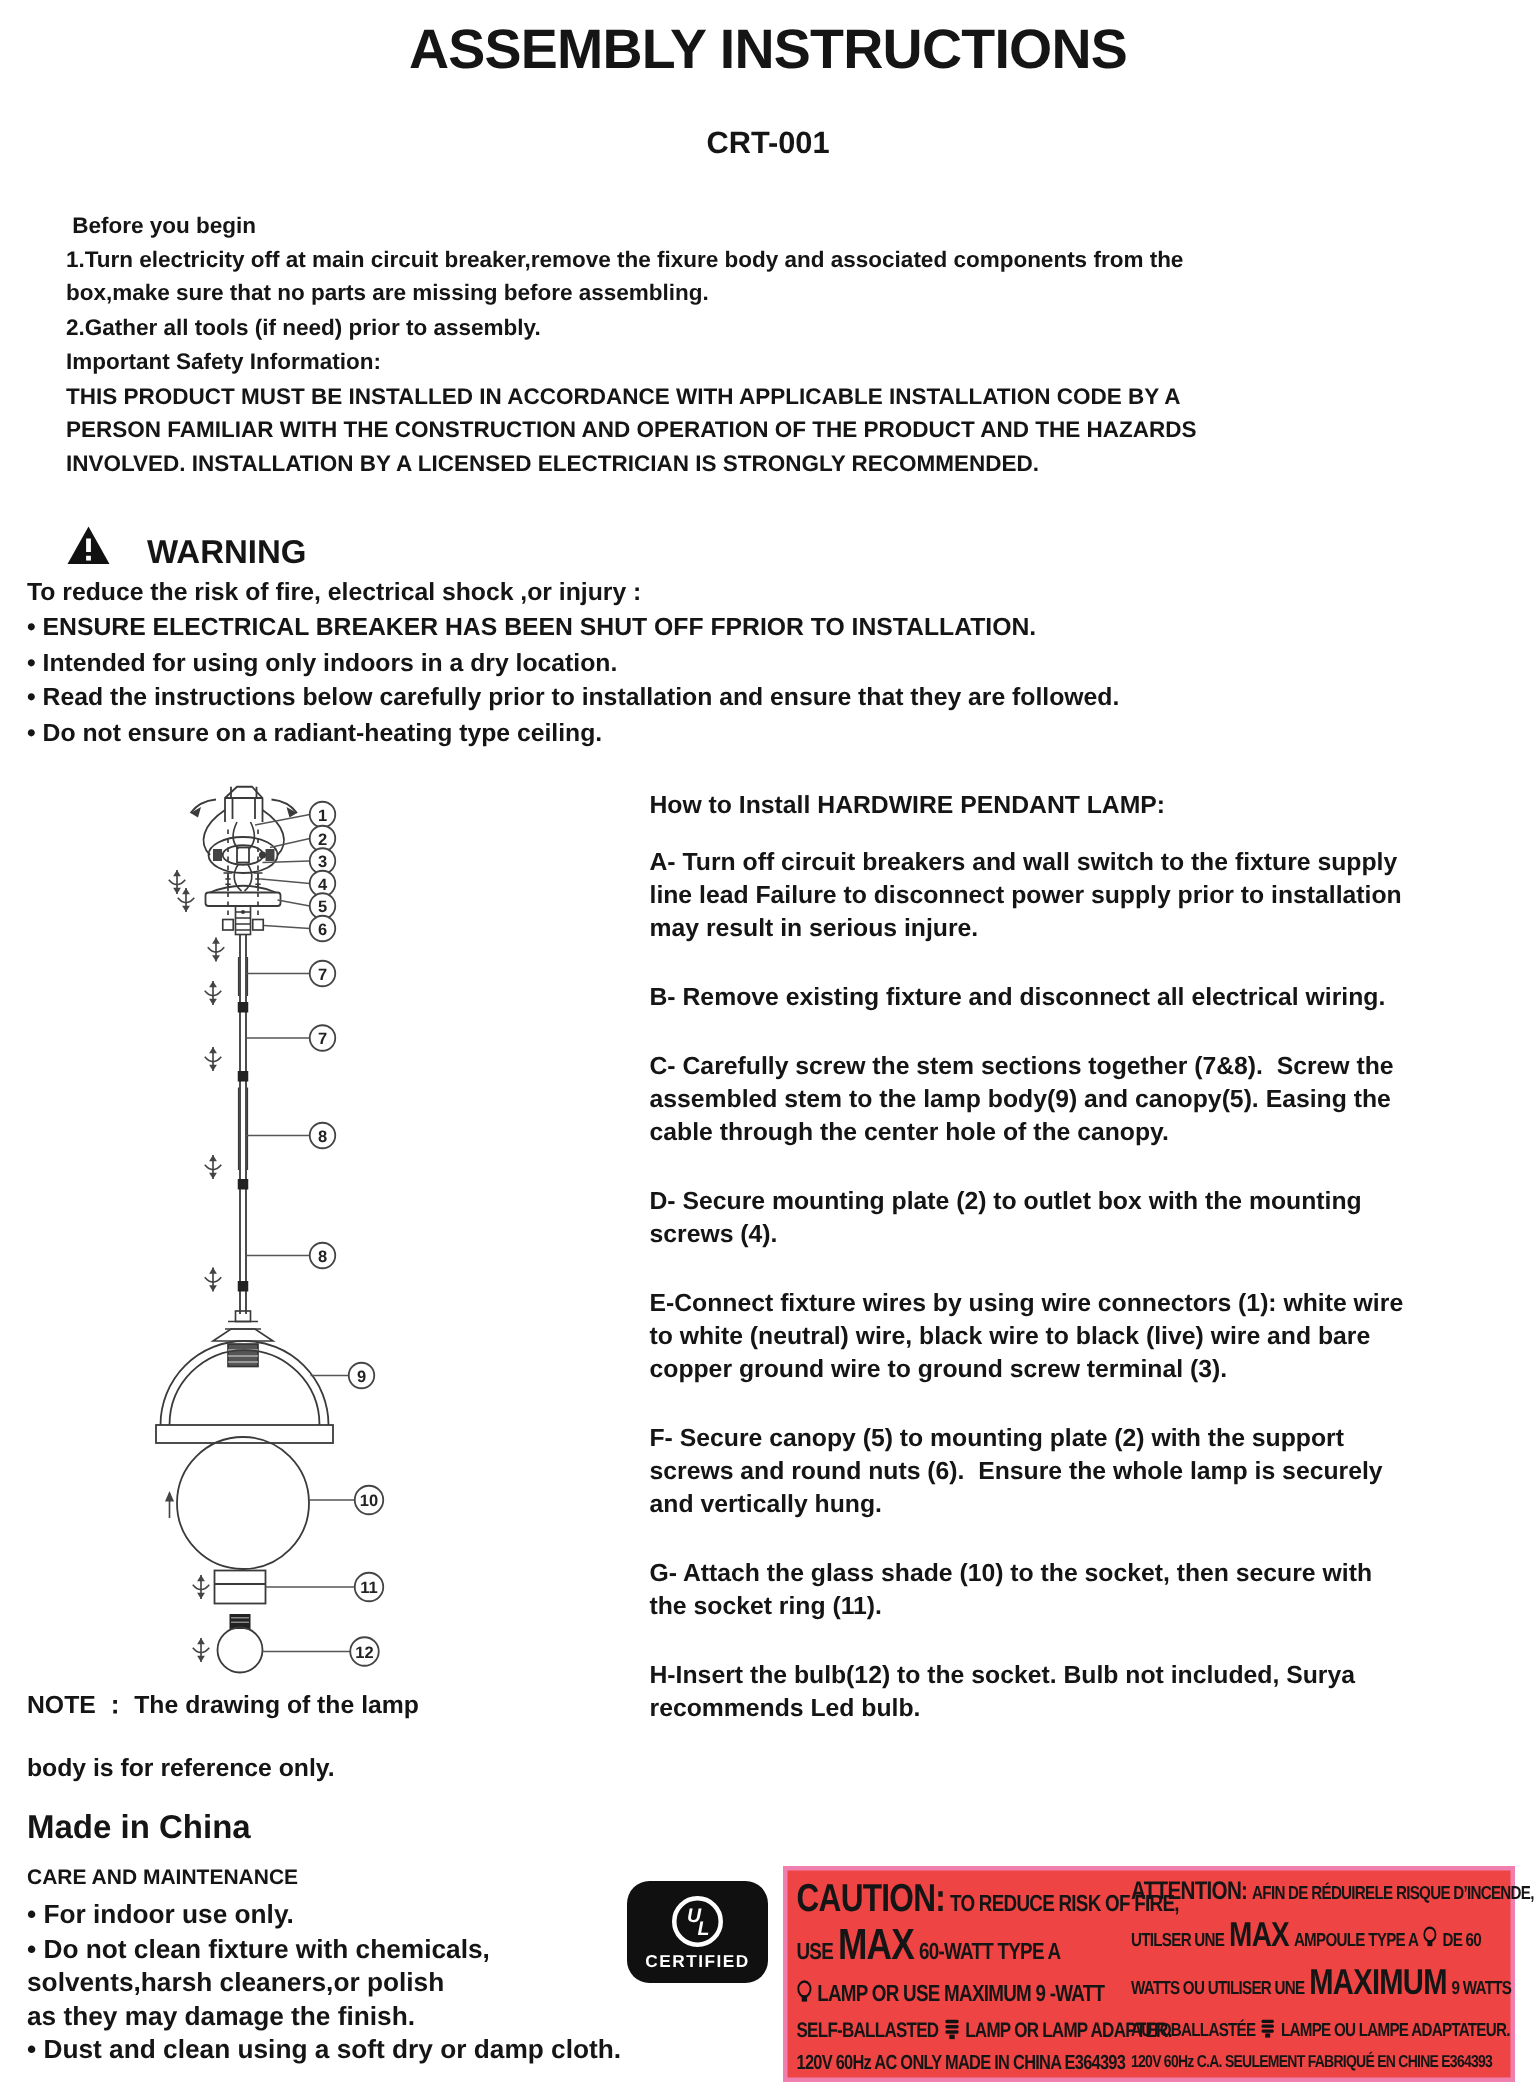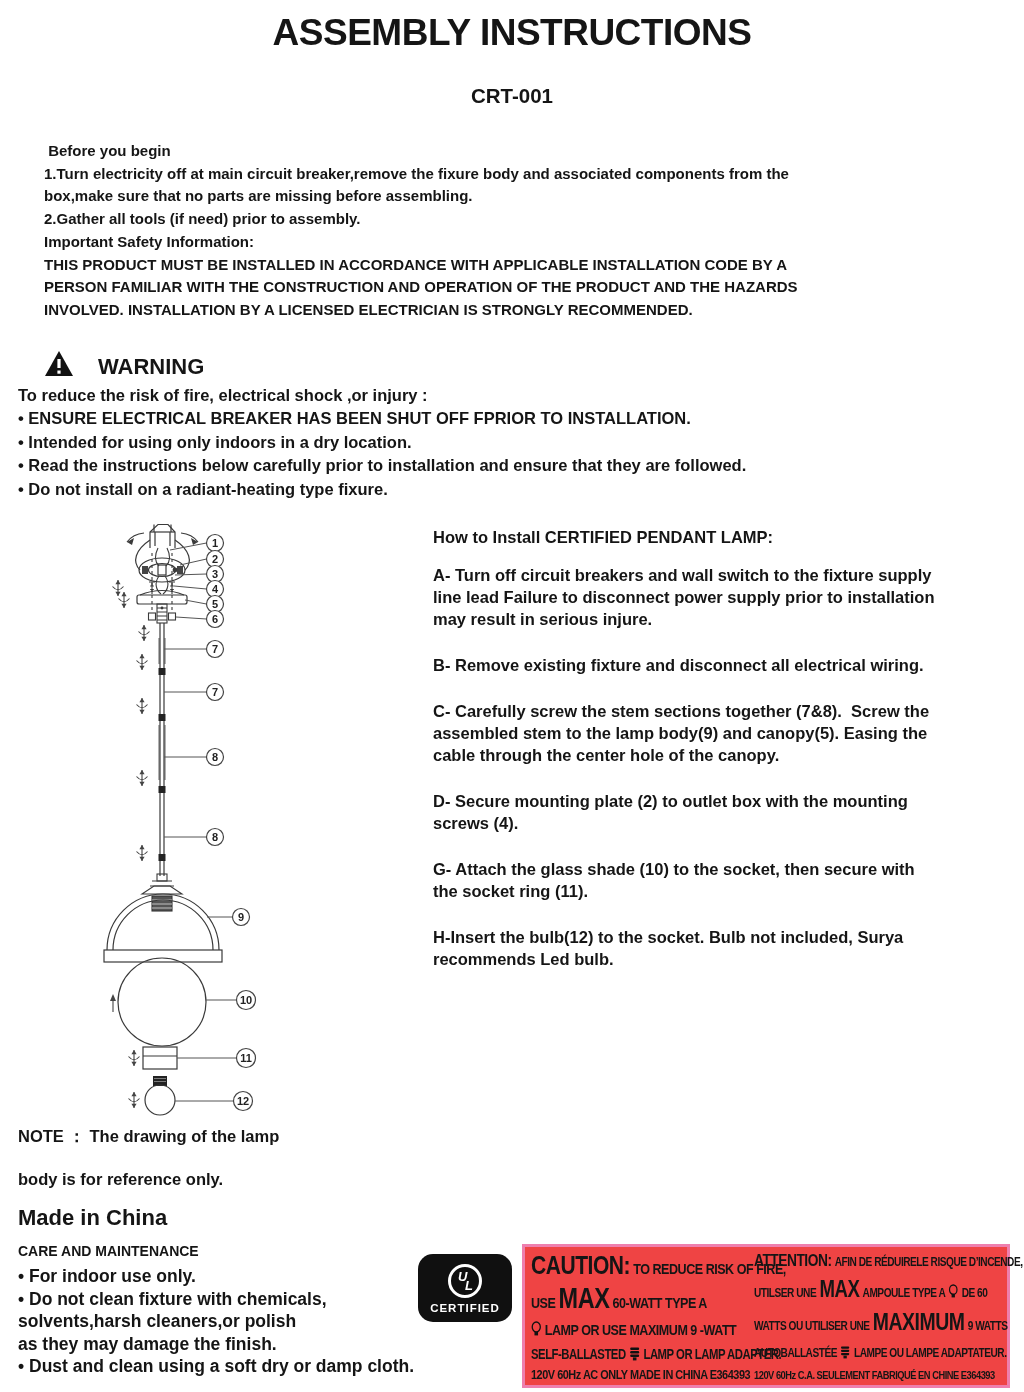--- a/index.html
+++ b/index.html
@@ -73,21 +73,21 @@
     </span>
     <span class="warn-label">WARNING</span>
   </div>
 
   <div class="abs warn-text">
     <div>To reduce the risk of fire, electrical shock ,or injury :</div>
     <div>
         <div>• ENSURE ELECTRICAL BREAKER HAS BEEN SHUT OFF FPRIOR TO INSTALLATION.</div>
         <div>• Intended for using only indoors in a dry location.</div>
         <div>• Read the instructions below carefully prior to installation and ensure that they are followed.</div>
-        <div>• Do not install on a radiant-heating type fixure.</div>
+        <div>• Do not ensure on a radiant-heating type ceiling.</div>
       </div>
   </div>
 
   <div class="abs diagram">
     <svg width="260" height="600" viewBox="0 0 260 600">
       <defs>
         <g id="twist">
           <path d="M0,-8 L0,8" stroke="#444" stroke-width="1.1" fill="none"></path>
           <path d="M0,-8 l-2.6,4.2 h5.2 z" fill="#444"></path>
           <path d="M0,8 l-2.6,-4.2 h5.2 z" fill="#444"></path>
@@ -277,31 +277,37 @@
           </g>
         <g>
             <circle cx="163" cy="581" r="9.5"></circle>
             <text x="163" y="585" font-size="11" text-anchor="middle" fill="#222" stroke="none">12</text>
           </g>
       </g>
     </svg>
   </div>
 
   <div class="abs howto">
-    <div class="howto-heading">How to Install CERTIFIED PENDANT LAMP:</div>
+    <div class="howto-heading">How to Install HARDWIRE PENDANT LAMP:</div>
     <div>
         <div class="step">A- Turn off circuit breakers and wall switch to the fixture supply
 line lead Failure to disconnect power supply prior to installation
 may result in serious injure.</div>
         <div class="step">B- Remove existing fixture and disconnect all electrical wiring.</div>
         <div class="step">C- Carefully screw the stem sections together (7&amp;8).  Screw the
 assembled stem to the lamp body(9) and canopy(5). Easing the
 cable through the center hole of the canopy.</div>
         <div class="step">D- Secure mounting plate (2) to outlet box with the mounting
 screws (4).</div>
+        <div class="step">E-Connect fixture wires by using wire connectors (1): white wire
+to white (neutral) wire, black wire to black (live) wire and bare
+copper ground wire to ground screw terminal (3).</div>
+        <div class="step">F- Secure canopy (5) to mounting plate (2) with the support
+screws and round nuts (6).  Ensure the whole lamp is securely
+and vertically hung.</div>
         <div class="step">G- Attach the glass shade (10) to the socket, then secure with
 the socket ring (11).</div>
         <div class="step">H-Insert the bulb(12) to the socket. Bulb not included, Surya
 recommends Led bulb.</div>
       </div>
   </div>
 
   <div class="abs note-block">
     <div>NOTE ： The drawing of the lamp</div>
     <div class="note-line2">body is for reference only.</div>

